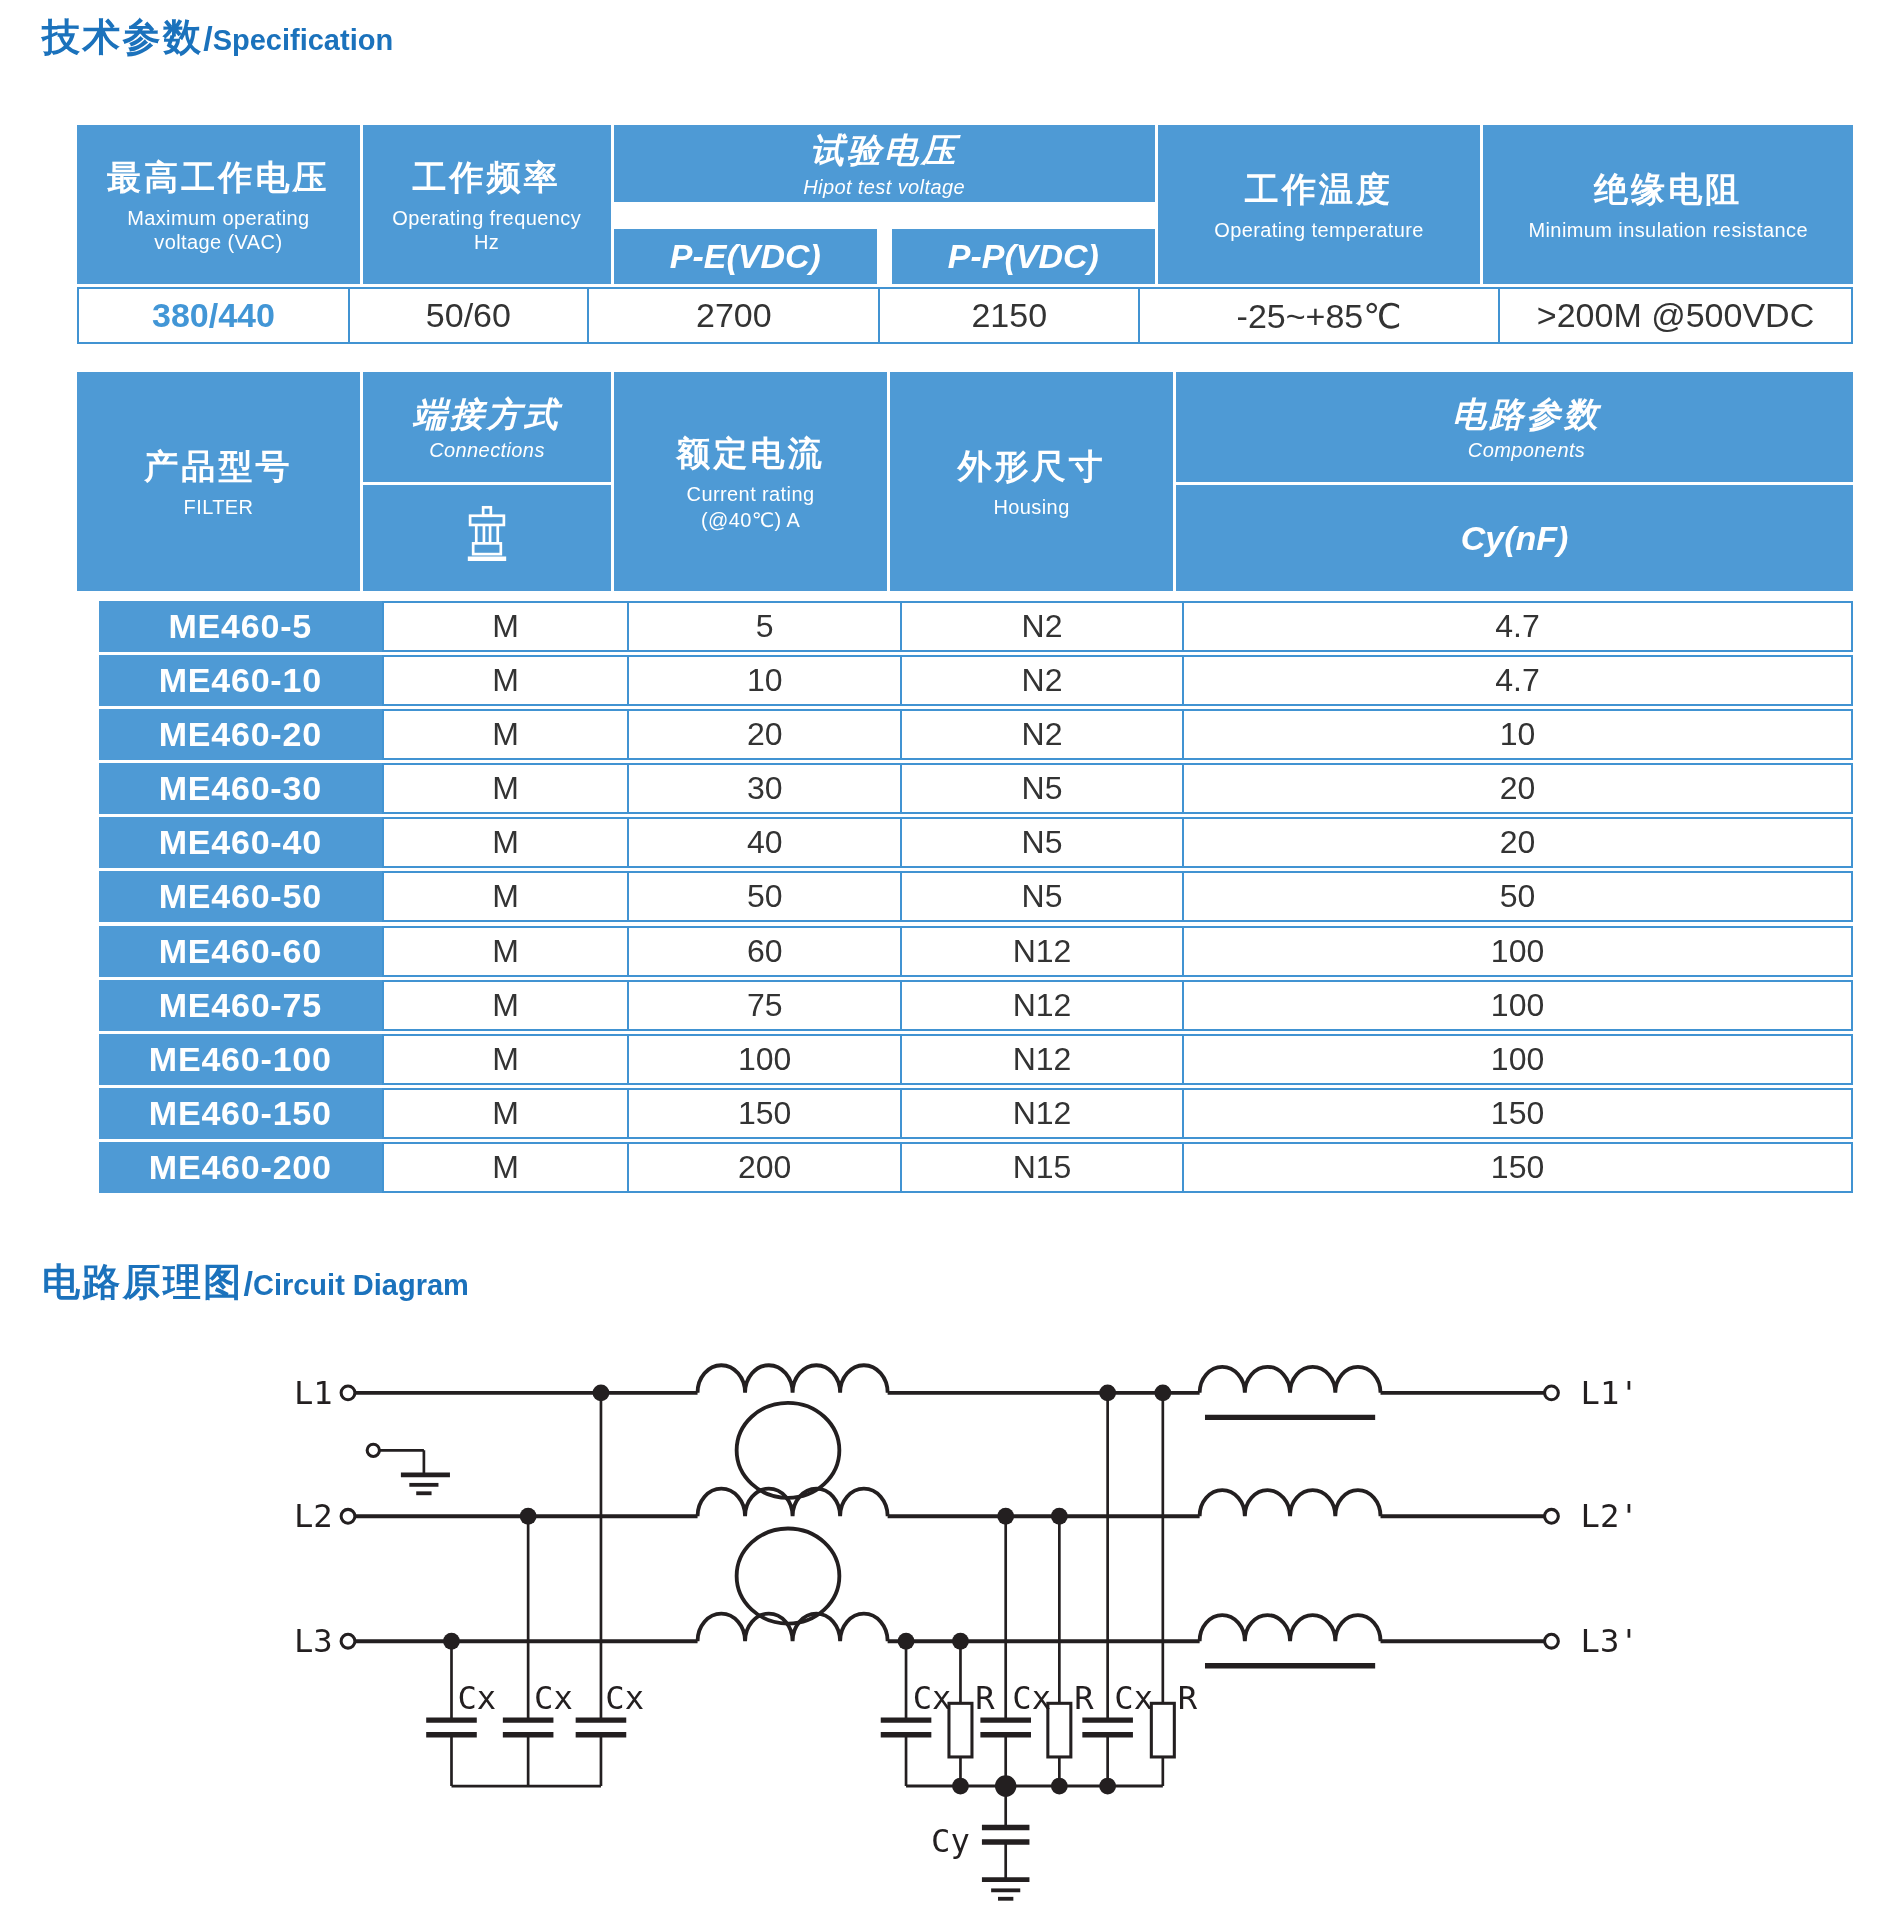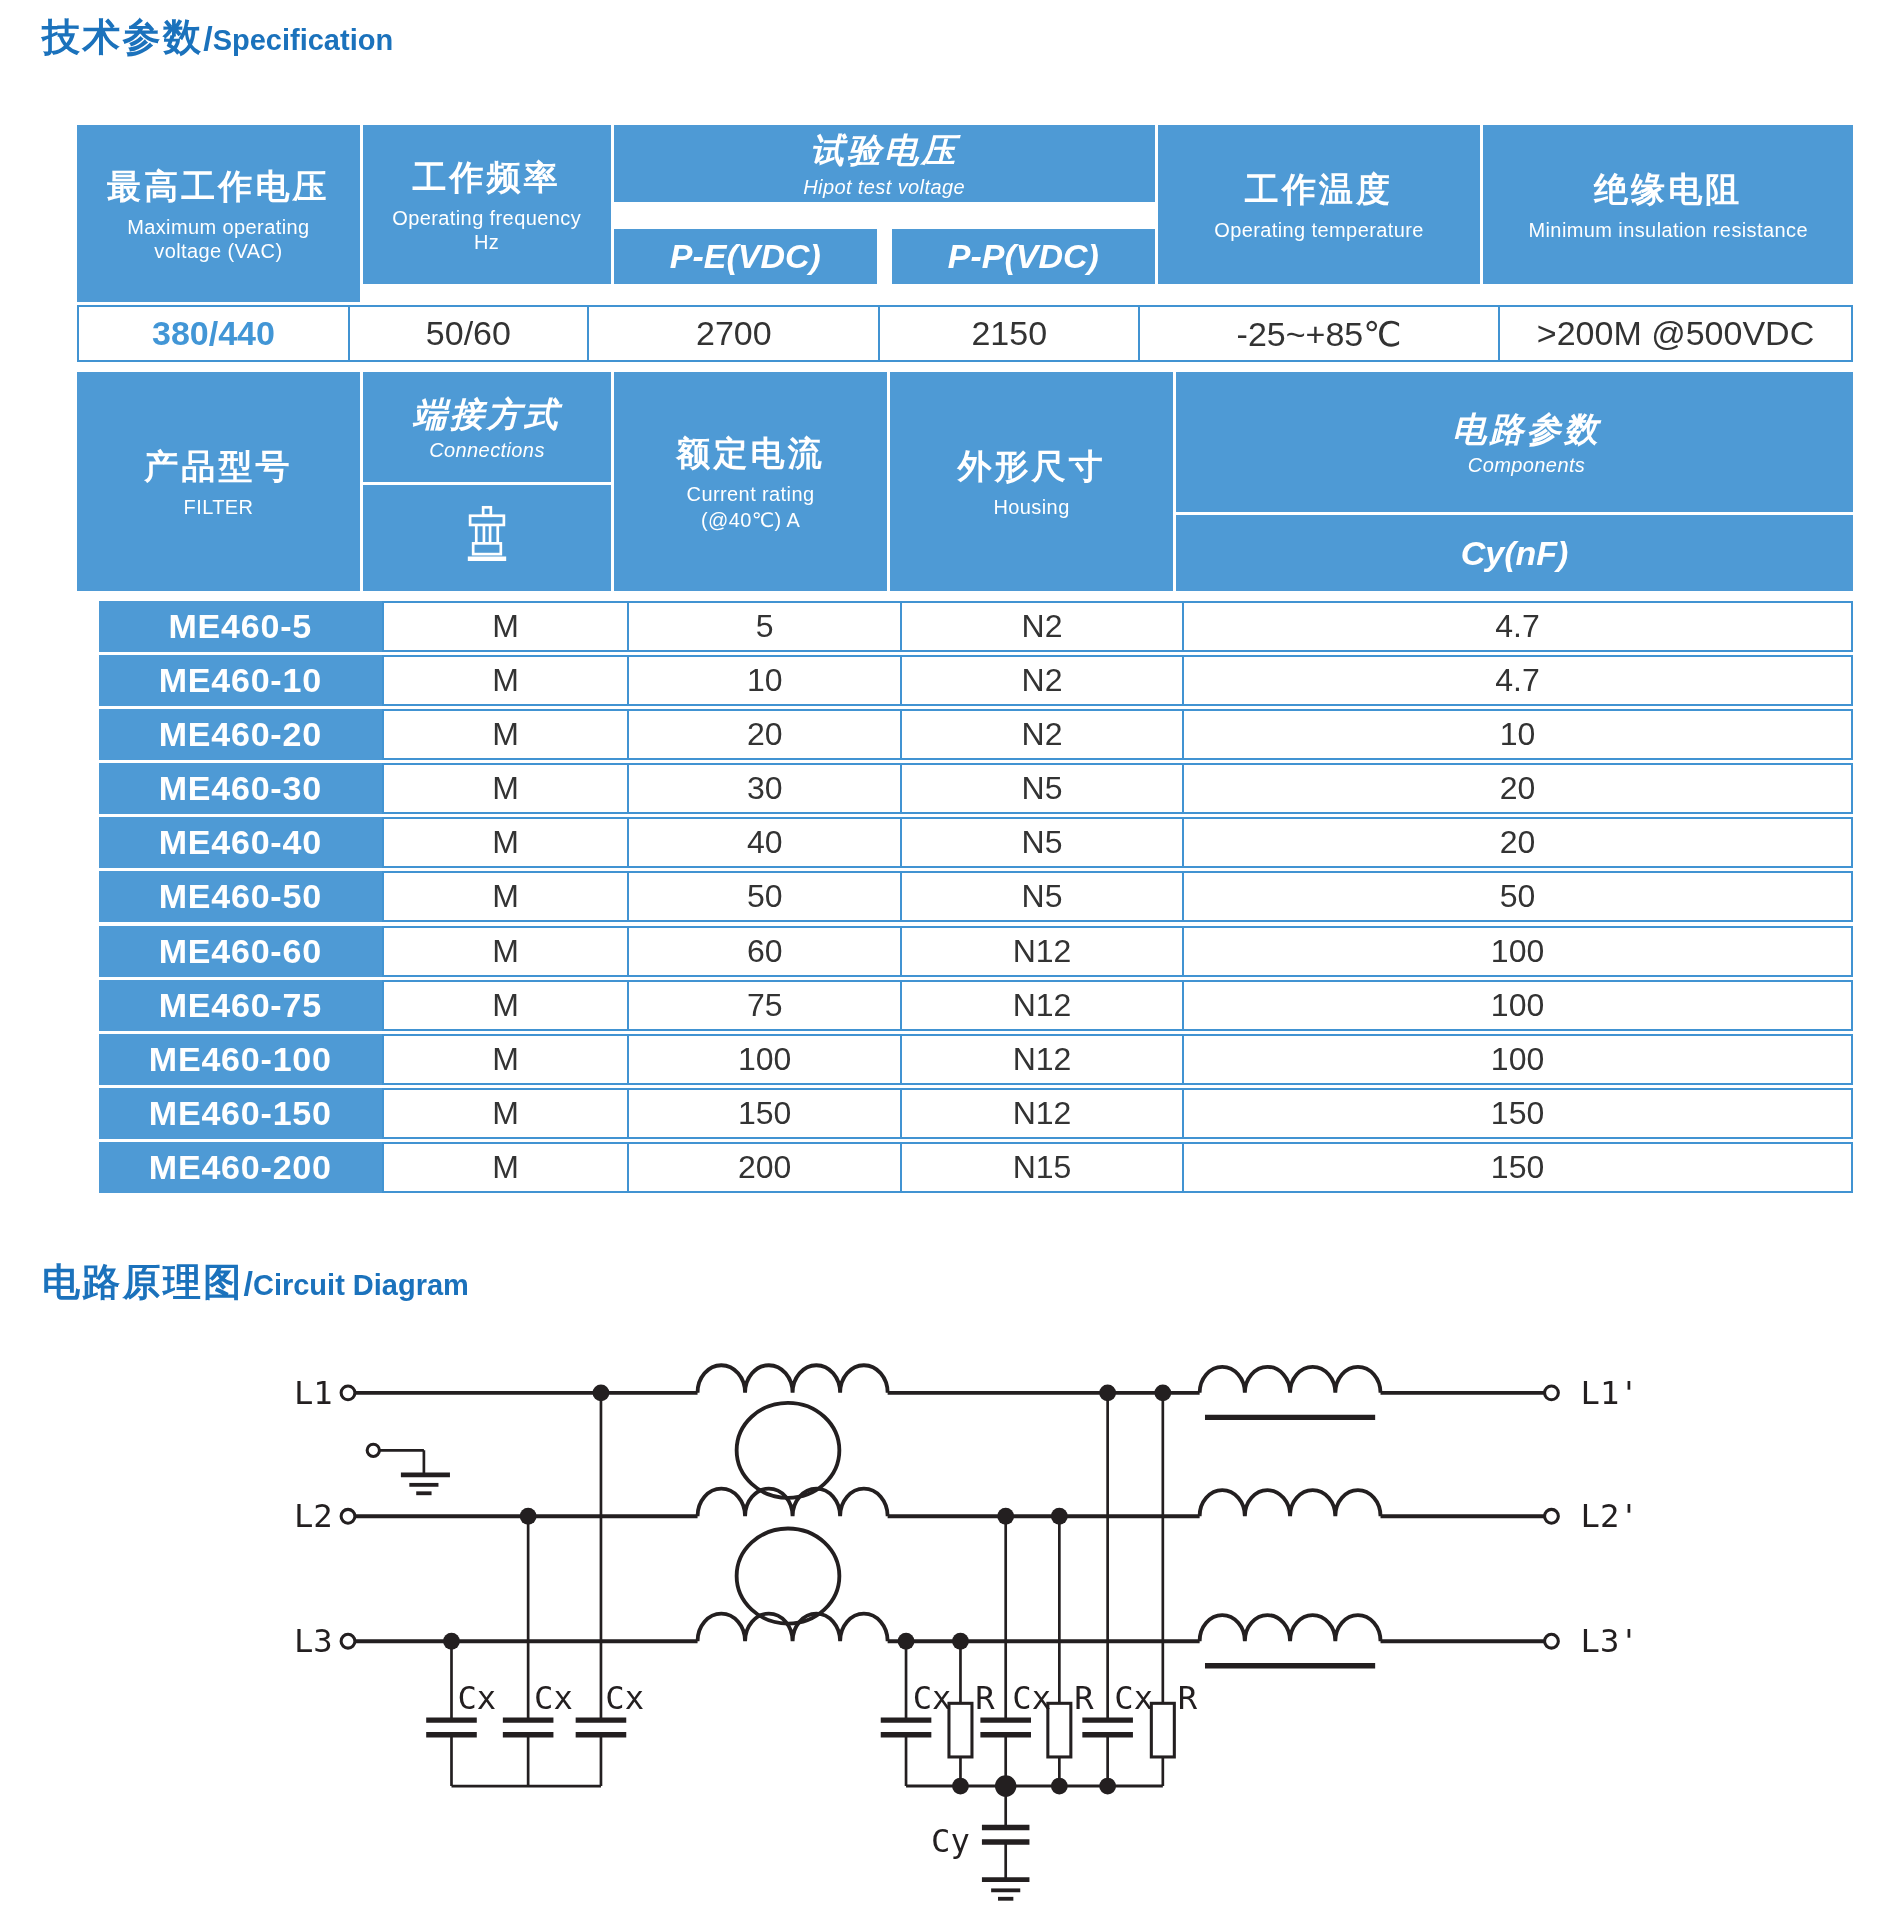--- a/index.html
+++ b/index.html
@@ -66,21 +66,21 @@
 </style>
 </head>
 <body>
 
 <div class="sec-title" id="title1">
   <span class="t-zh">技术参数</span><span class="t-sep">/</span><span class="t-en">Specification</span>
 </div>
 
 <div class="tbl" id="spec-table">
   <div class="hdr">
-    <div class="hcell" style="width:283px;height:177px;">
+    <div class="hcell" style="width:283px;height:159px;">
       <span class="zh">最高工作电压</span>
       <span class="en">Maximum operating</span>
       <span class="en" style="margin-top:1.5px;">voltage   (VAC)</span>
     </div>
     <div class="hcell" style="width:248px;height:159px;">
       <span class="zh">工作频率</span>
       <span class="en">Operating frequency</span>
       <span class="en" style="margin-top:1.5px;">Hz</span>
     </div>
     <div class="vgroup" style="width:541px;height:159px;">
@@ -145,21 +145,21 @@
     <div class="hcell" style="width:273px;height:219px;">
       <span class="zh">额定电流</span>
       <span class="en">Current rating</span>
       <span class="en" style="margin-top:1.5px;">(@40℃)   A</span>
     </div>
     <div class="hcell" style="width:283px;height:219px;">
       <span class="zh">外形尺寸</span>
       <span class="en">Housing</span>
     </div>
     <div class="vgroup" style="width:677px;height:219px;">
-      <div class="hcell" style="height:140px;padding-left:24px;">
+      <div class="hcell" style="height:110px;padding-left:24px;">
         <span class="zh">电路参数</span>
         <span class="en" style="margin-top:1.5px;">Components</span>
       </div>
       <div class="hcell" style="flex:1;">
         <span class="sub-big">Cy(nF)</span>
       </div>
     </div>
   </div>
   <div class="rows" id="product-rows">
   <div class="prow">

